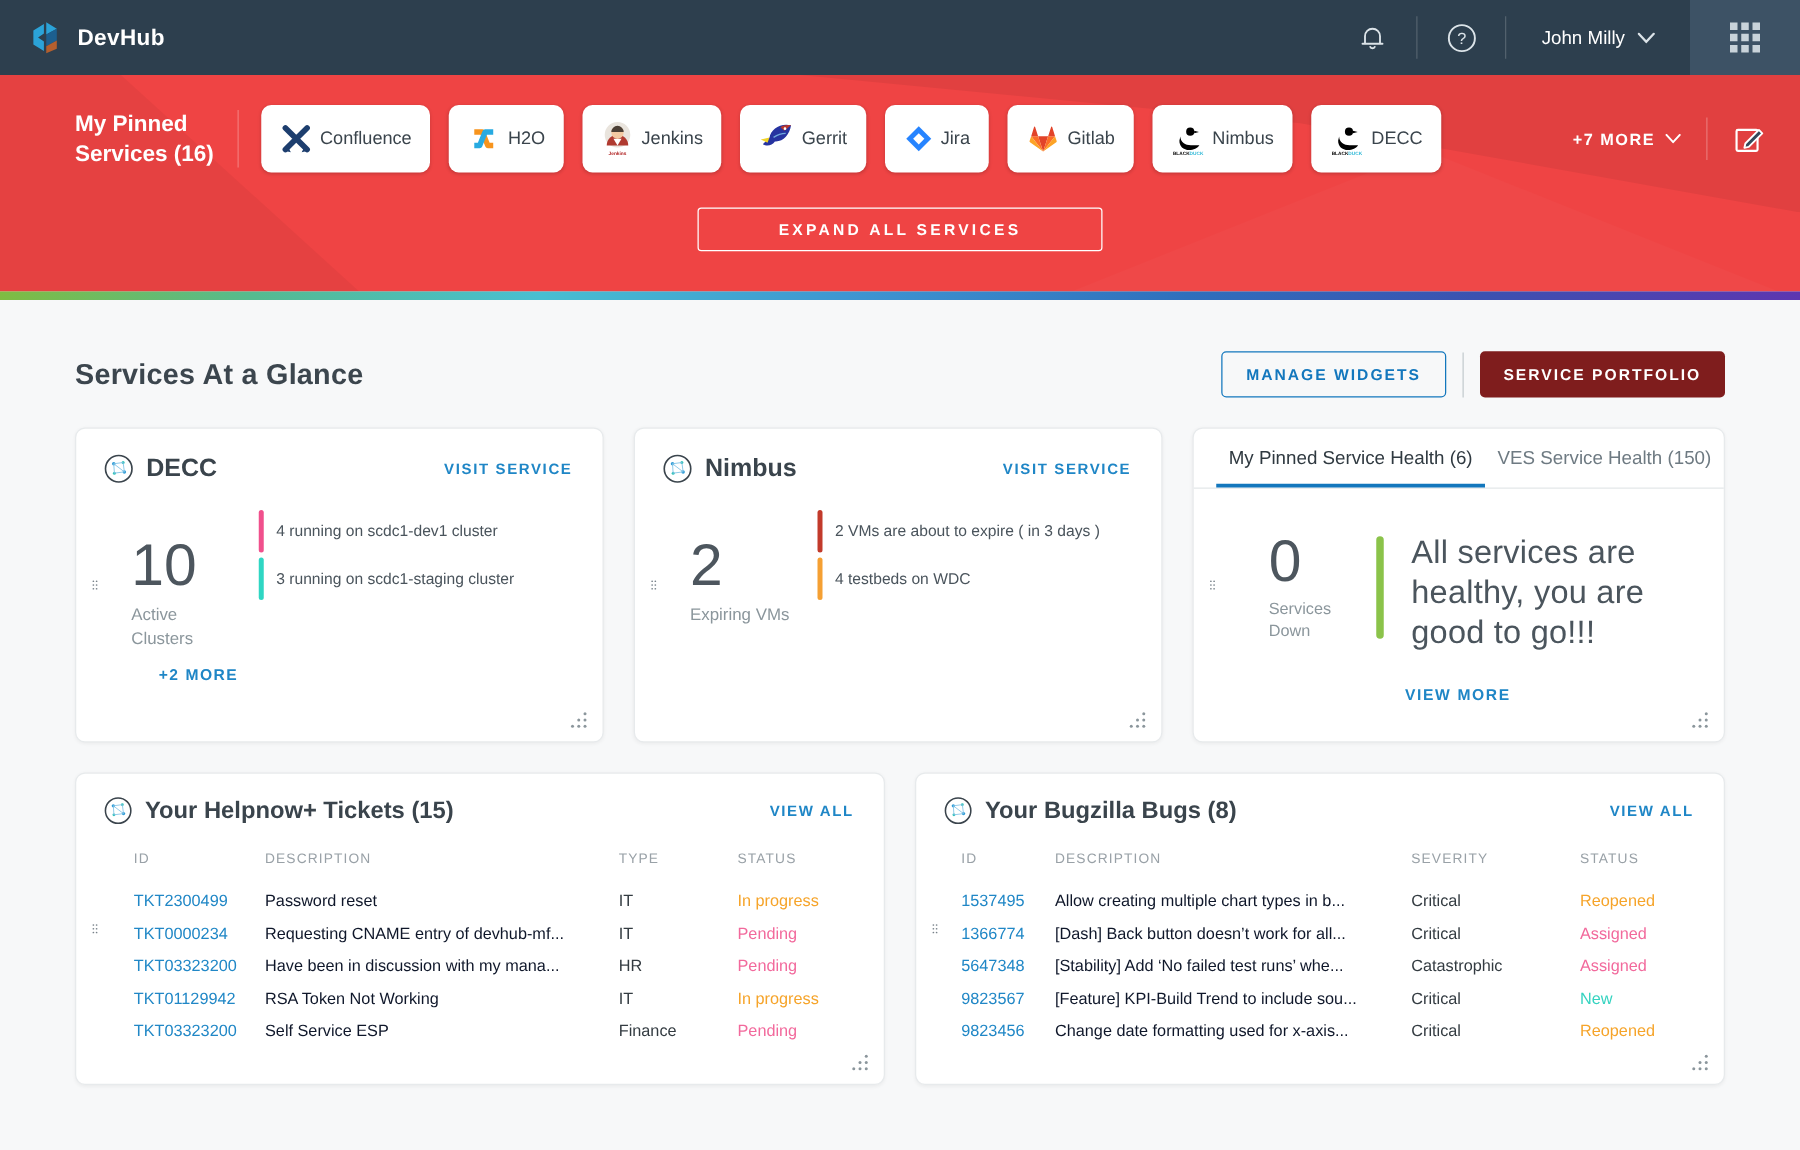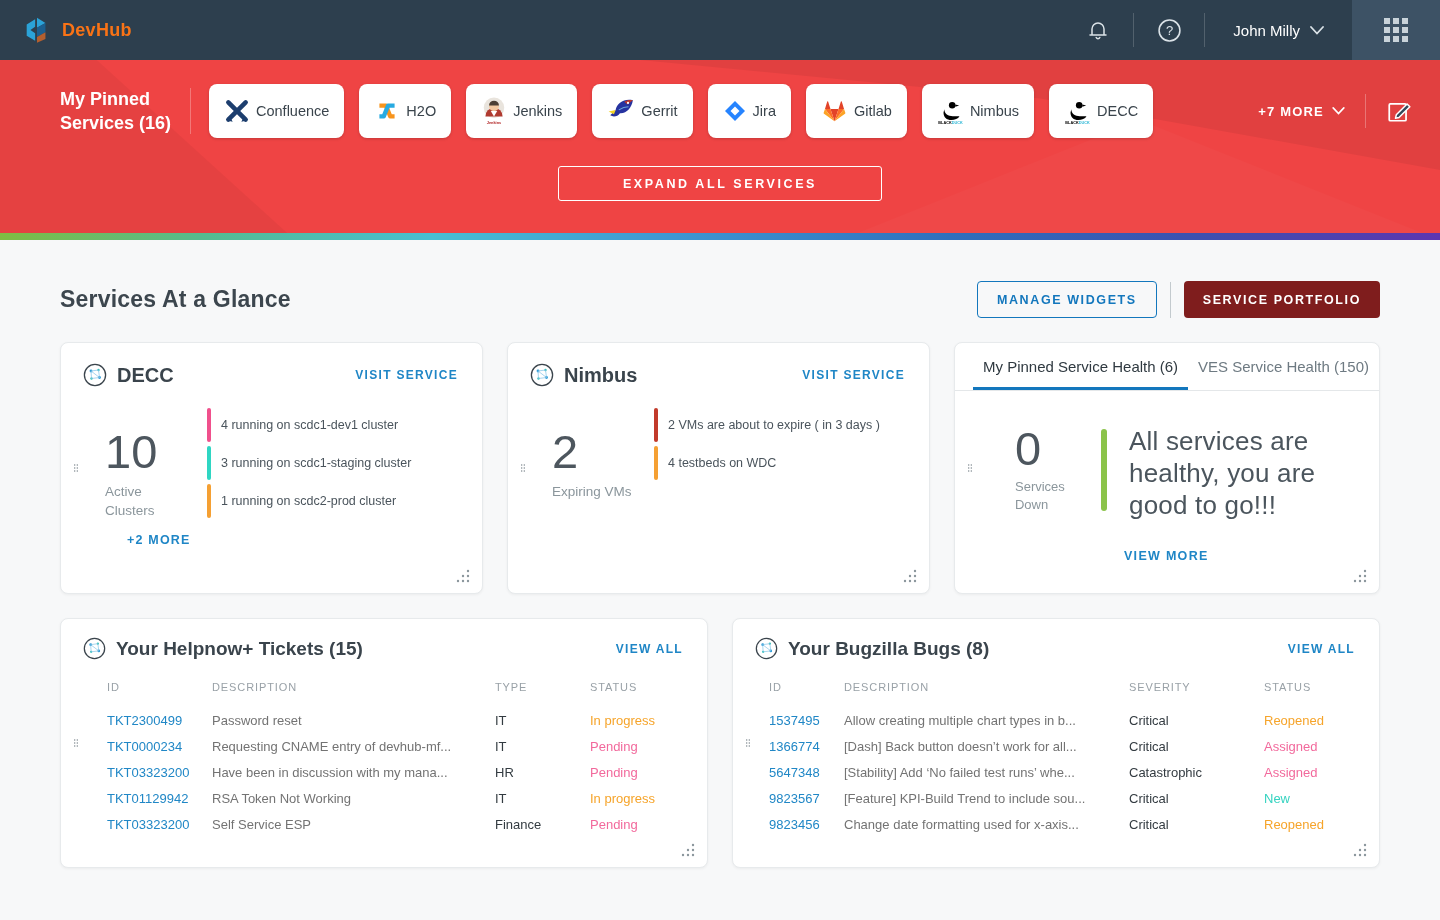--- a/index.html
+++ b/index.html
@@ -2,21 +2,21 @@
 <html><head>
 <meta charset="utf-8">
 <style>
   * { margin:0; padding:0; box-sizing:border-box; }
   html,body { width:1440px; height:920px; overflow:hidden; background:#f7f8f9;
     font-family:"Liberation Sans", sans-serif; }
 
   
   .navbar { height:60px; background:#2d3f4e; display:flex; align-items:center; position:relative; z-index:5; }
   .brand { display:flex; align-items:center; gap:10px; padding-left:22px; }
-  .brand-name { color:#f97316; font-size:18px; font-weight:bold; letter-spacing:.3px; }
+  .brand-name { color:#ffffff; font-size:18px; font-weight:bold; letter-spacing:.3px; }
   .nav-right { margin-left:auto; display:flex; align-items:center; height:100%; }
   .nav-icon-btn { width:70px; height:100%; display:flex; align-items:center; justify-content:center; cursor:pointer; }
   .nav-divider { width:1px; height:34px; background:rgba(255,255,255,.18); }
   .user-menu { display:flex; align-items:center; gap:10px; padding:0 28px; color:#fff; font-size:15px; cursor:pointer; height:100%; }
   .apps-panel { width:88px; height:60px; background:#3d5265; display:flex; align-items:center; justify-content:center; cursor:pointer; }
   .grid-icon { display:grid; grid-template-columns:repeat(3,6px); grid-template-rows:repeat(3,6px); gap:3px; }
   .grid-icon span { background:#c9d3da; }
 
   
   .hero { position:relative; height:173px; background:#ef4444; overflow:hidden; }
@@ -88,21 +88,21 @@
   
   .tbl { margin-top:16px; }
   .tbl-tickets { padding-left:46px; padding-right:20px; }
   .tbl-bugs { padding-left:36px; padding-right:20px; }
   .tbl-row { display:grid; align-items:center; height:26px; }
   .tbl-tickets .tbl-row { grid-template-columns:105px 283px 95px 1fr; }
   .tbl-bugs .tbl-row { grid-template-columns:75px 285px 135px 1fr; }
   .tbl-head { height:22px; margin-bottom:9px; }
   .tbl-head span { font-size:11px; color:#99a1a7; letter-spacing:.9px; }
   .cell-id { font-size:13px; color:#2087c6; cursor:pointer; }
-  .cell-desc { font-size:13px; color:#737373; white-space:nowrap; overflow:hidden; }
+  .cell-desc { font-size:13px; color:#0f172a; white-space:nowrap; overflow:hidden; }
   .cell-type { font-size:13px; color:#333b41; }
   .cell-status { font-size:13px; }
   .svc-icon { flex:none; }
 </style>
 </head>
 <body>
 
 <div class="navbar">
   <div class="brand">
     <svg width="30" height="30" viewBox="0 0 32 32">
@@ -301,24 +301,20 @@
         </div>
         <div class="metric-items">
           <div class="metric-item">
             <div class="metric-bar" style="background: rgb(240, 80, 140);"></div>
             <span class="metric-text">4 running on scdc1-dev1 cluster</span>
           </div>
           <div class="metric-item">
             <div class="metric-bar" style="background: rgb(47, 214, 195);"></div>
             <span class="metric-text">3 running on scdc1-staging cluster</span>
           </div>
-          <div class="metric-item">
-            <div class="metric-bar" style="background: rgb(245, 160, 51);"></div>
-            <span class="metric-text">1 running on scdc2-prod cluster</span>
-          </div>
         </div>
       </div>
       <span class="more-items-link">+2 MORE</span>
       <svg class="resize-handle" width="15" height="15" viewBox="0 0 15 15">
         <circle cx="13" cy="3" r="1.2" fill="#8b969c"></circle>
           <circle cx="8" cy="8" r="1.2" fill="#8b969c"></circle>
           <circle cx="13" cy="8" r="1.2" fill="#8b969c"></circle>
         <circle cx="3" cy="13" r="1.2" fill="#8b969c"></circle>
           <circle cx="8" cy="13" r="1.2" fill="#8b969c"></circle>
           <circle cx="13" cy="13" r="1.2" fill="#8b969c"></circle>

